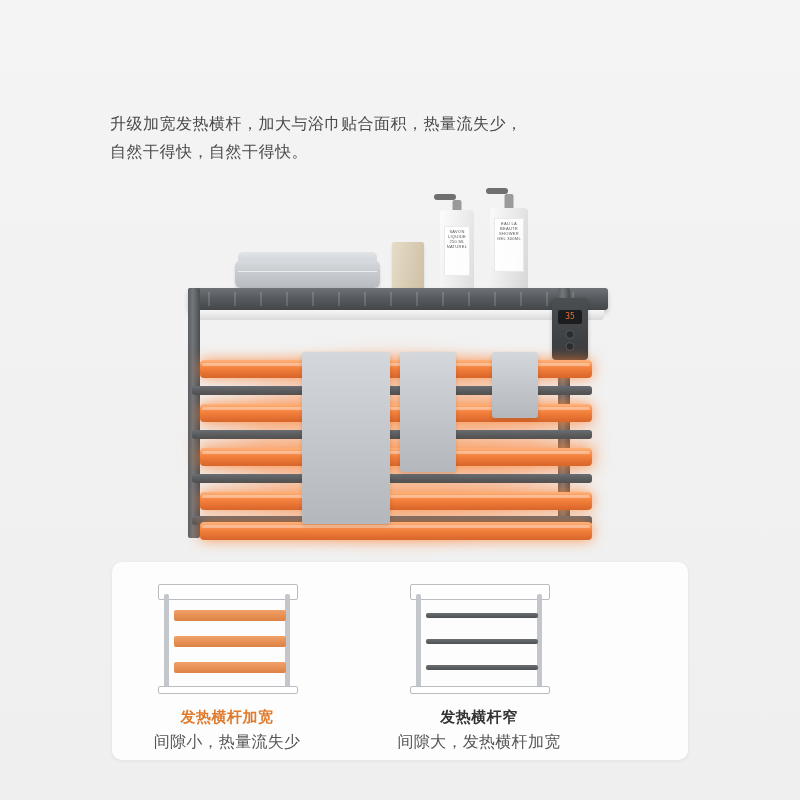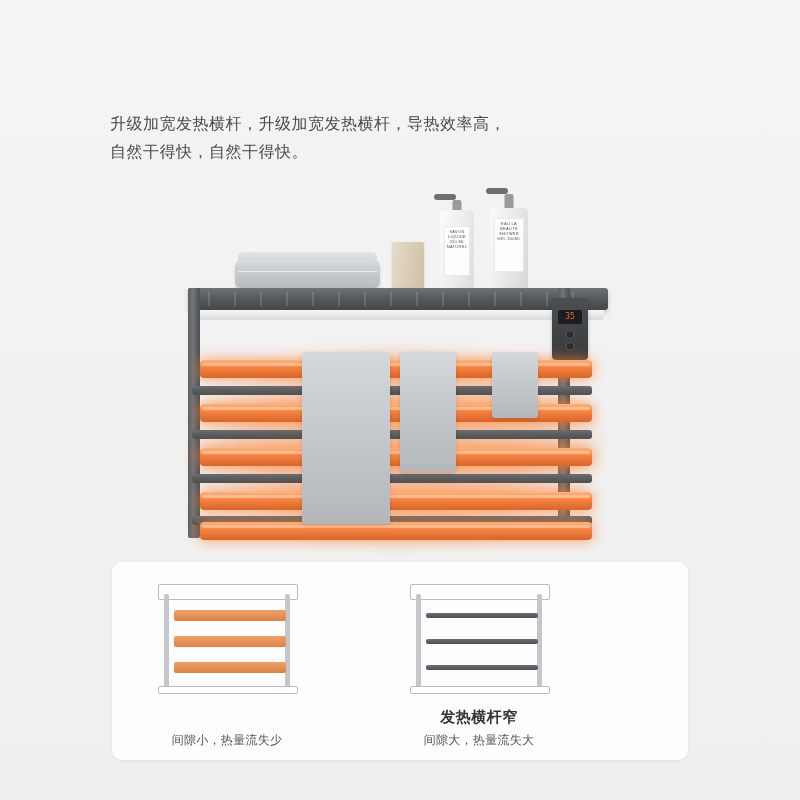--- a/index.html
+++ b/index.html
@@ -215,36 +215,36 @@
   }
   .nbar{
     position:absolute;left:22px;width:112px;height:5px;border-radius:2px;
     background:linear-gradient(180deg,#6b6e72 0%,#4e5154 100%);
   }
   .cap-main{
     position:absolute;width:220px;text-align:center;font-size:15px;font-weight:700;
     top:146px;letter-spacing:.5px;
   }
   .cap-sub{
-    position:absolute;width:220px;text-align:center;font-size:12px;
+    position:absolute;width:220px;text-align:center;font-size:16px;
     top:170px;color:#555;letter-spacing:.3px;
   }
   .left-cap{left:5px;}
   .right-cap{left:257px;}
   .accent{color:#e07a2c;}
   .neutral{color:#333;}
 </style>
 </head>
 <body>
 
 <div class="page">
 
 
   <div class="subline">
-    <div>升级加宽发热横杆，升级加宽发热横杆，导热效率高，</div>
+    <div>升级加宽发热横杆，加大与浴巾贴合面积，热量流失少，</div>
     <div>自然干得快，自然干得快。</div>
   </div>
 
   <div class="photo">
 
     <div class="towel-stack2"></div>
     <div class="towel-stack"></div>
     <div class="box"></div>
 
     <div class="bottle bottleA">
@@ -322,19 +322,20 @@
     <div class="cmp cmp-right">
       <div class="rack-top"></div>
       <div class="rack-side l"></div>
       <div class="rack-side r"></div>
       <div class="nbar" style="top:29px"></div>
       <div class="nbar" style="top:55px"></div>
       <div class="nbar" style="top:81px"></div>
       <div class="rack-base"></div>
     </div>
 
+    <div class="cap-main left-cap accent">发热横杆加宽</div>
     <div class="cap-sub left-cap">间隙小，热量流失少</div>
 
     <div class="cap-main right-cap neutral">发热横杆窄</div>
-    <div class="cap-sub right-cap">间隙大，热量流失大</div>
+    <div class="cap-sub right-cap">间隙大，发热横杆加宽</div>
   </div>
 
 </div>
 
 </body></html>

